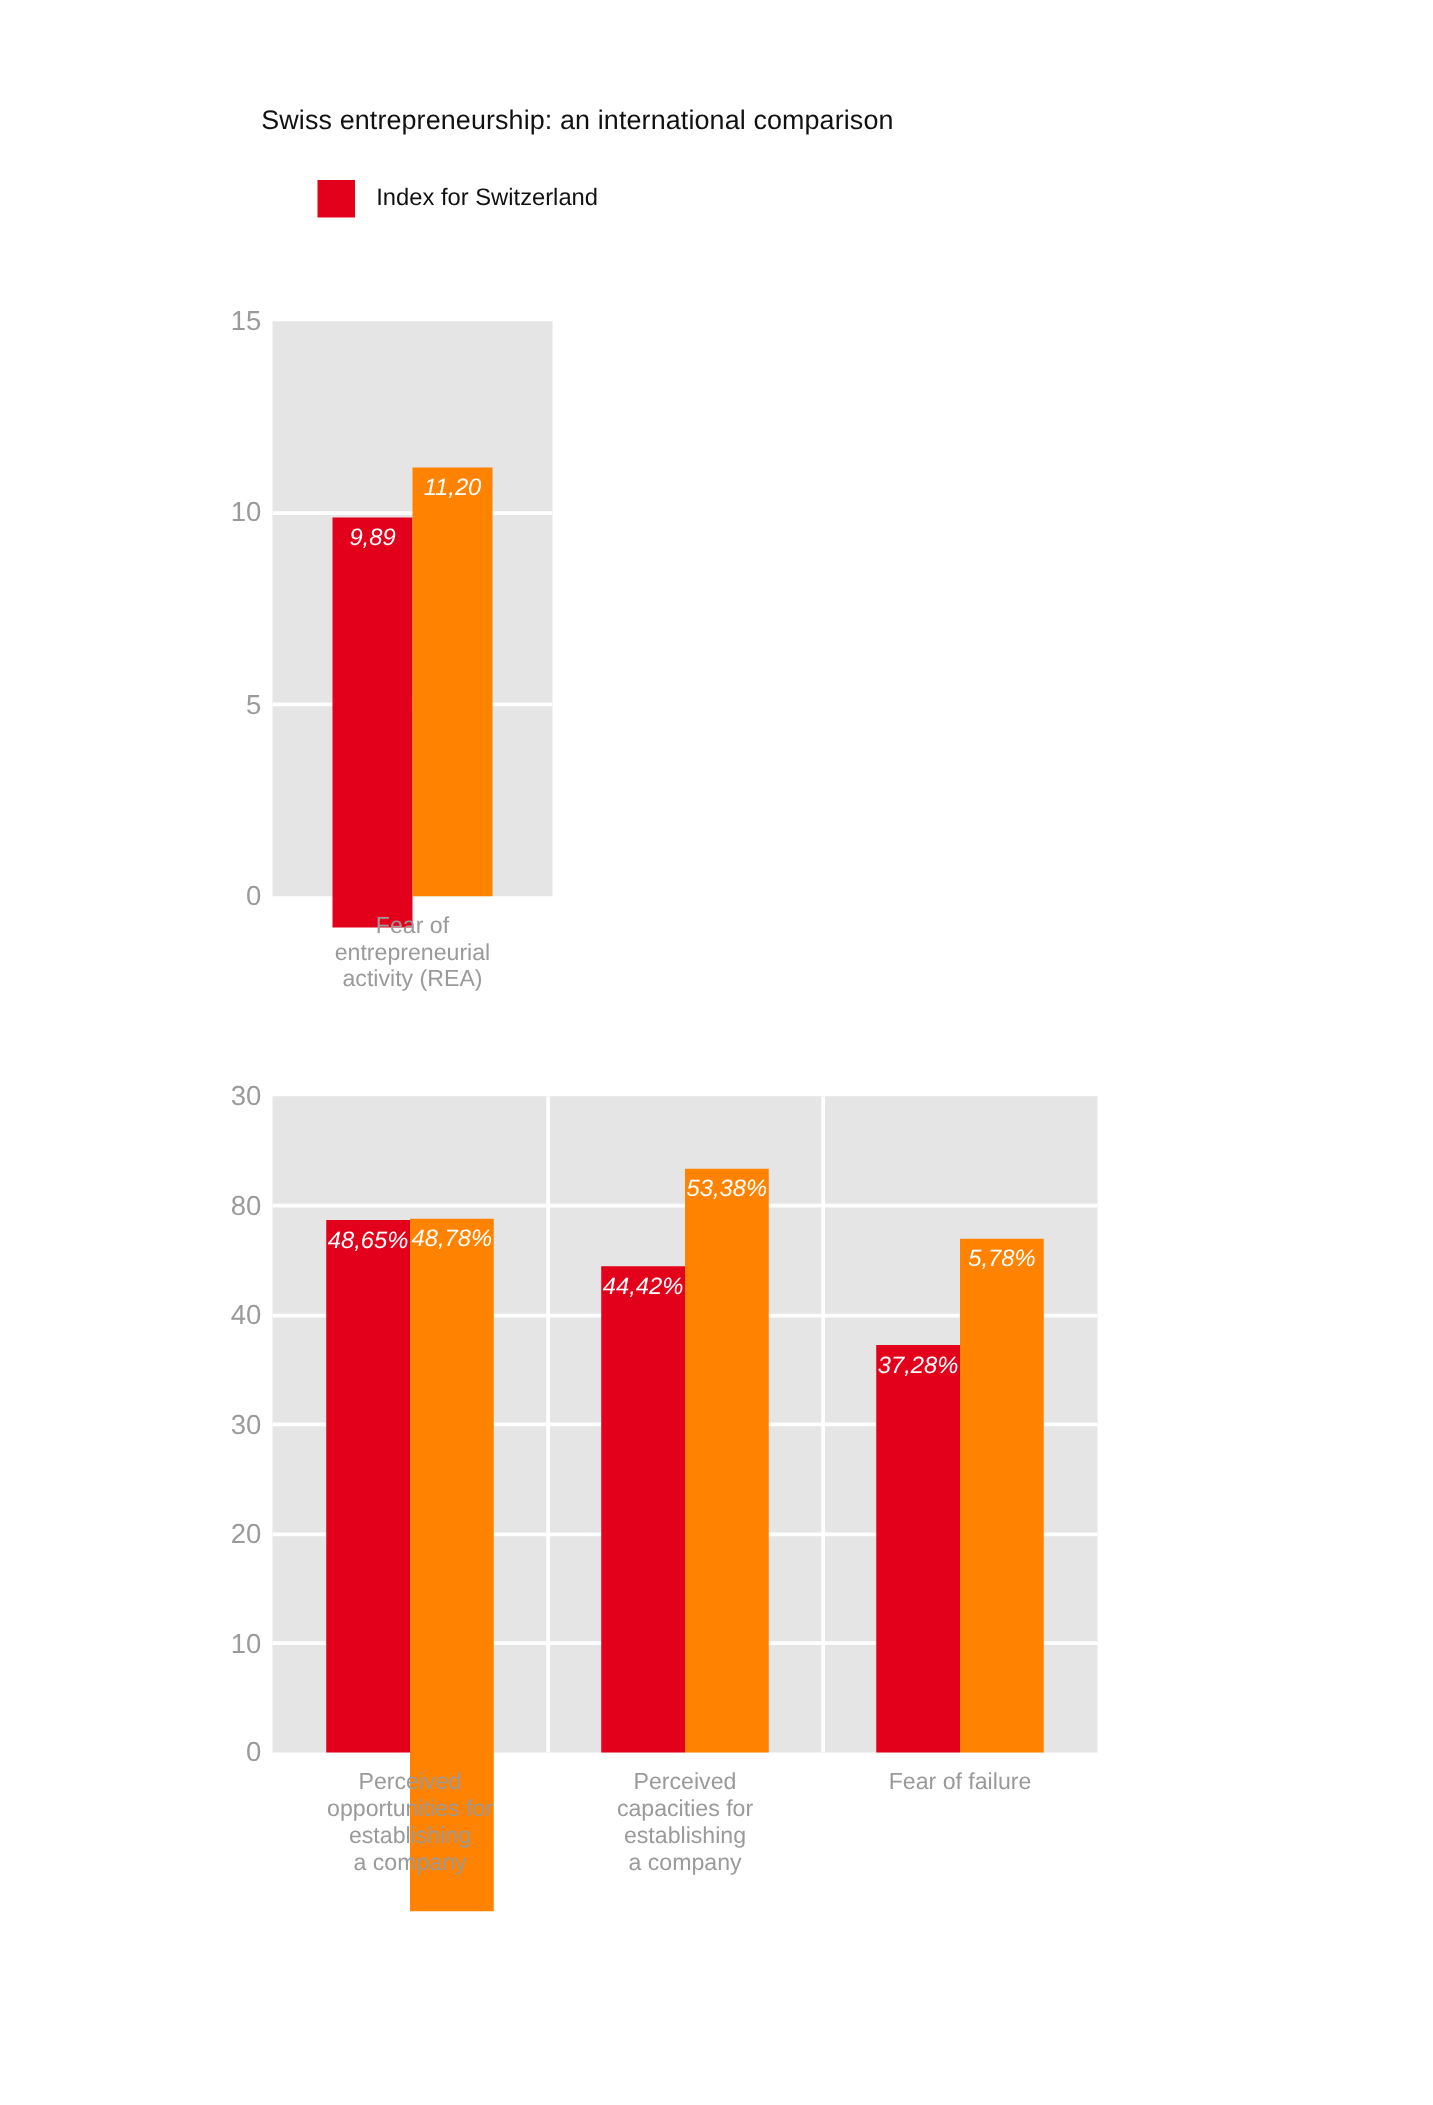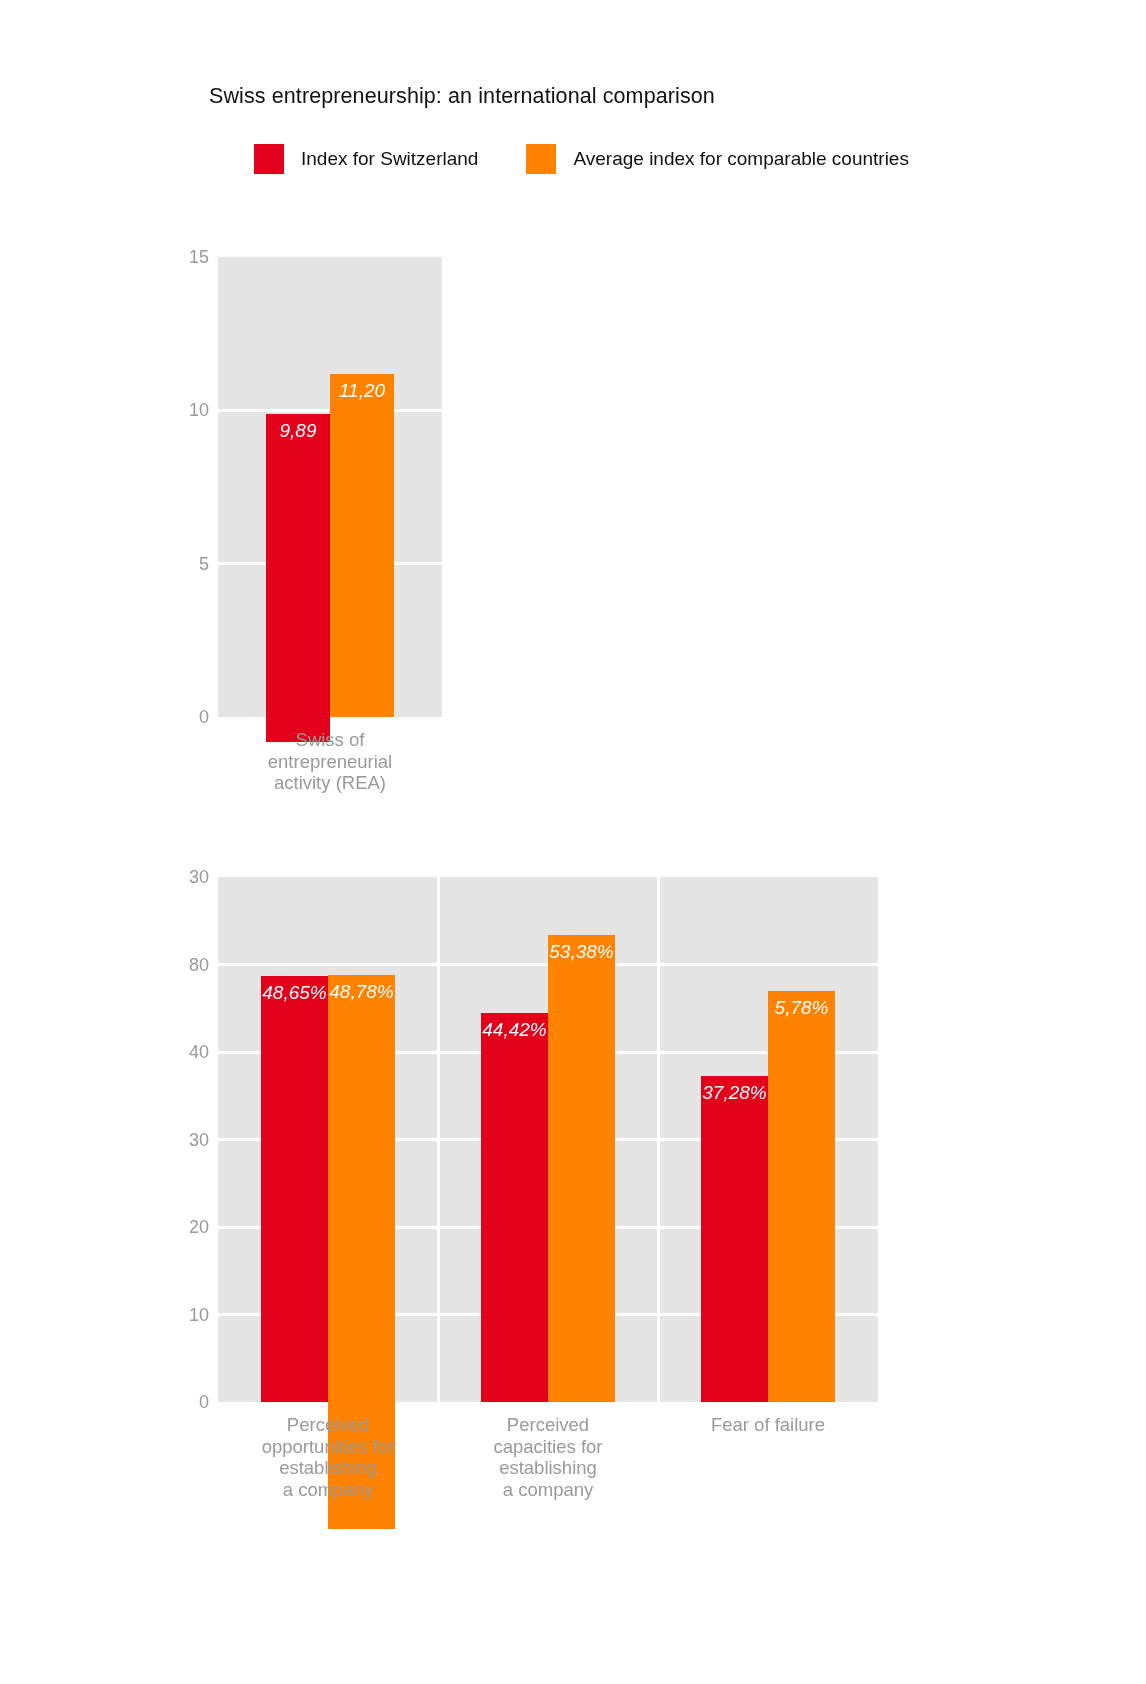--- a/index.html
+++ b/index.html
@@ -82,21 +82,21 @@
     top: 0;
     bottom: 0;
     width: 3px;
     background: #ffffff;
   }
   .ytick {
     position: absolute;
     right: 0;
     transform: translateY(-50%);
     text-align: center;
-    font-size: 18px;
+    font-size: 22px;
     color: #9a9a9a;
     white-space: nowrap;
   }
   .ytick-col {
     position: absolute;
     width: 44px;
   }
   .bar {
     position: absolute;
     bottom: 0;
@@ -132,24 +132,20 @@
 
 <div class="figure">
 
   <div class="chart-title" style="color: rgb(17, 17, 17);">Swiss entrepreneurship: an international comparison</div>
 
   <div class="legend">
     <div class="legend-item">
       <span class="legend-swatch" style="background: rgb(227, 0, 27);"></span>
       <span class="legend-label">Index for Switzerland</span>
     </div>
-    <div class="legend-item">
-      <span class="legend-swatch" style="background: rgb(255, 130, 0);"></span>
-      <span class="legend-label">Average index for comparable countries</span>
-    </div>
   </div>
 
   <div class="panel" id="panel-rea">
     <div class="plot-area" style="background: rgb(229, 229, 229);">
         <div class="gridline" style="top: 305.167px; background: rgb(255, 255, 255);"></div>
         <div class="gridline" style="top: 151.833px; background: rgb(255, 255, 255);"></div>
       </div>
     <div class="ytick-col">
         <div class="ytick" style="top: 717px; color: rgb(154, 154, 154);">0</div>
         <div class="ytick" style="top: 563.667px; color: rgb(154, 154, 154);">5</div>
@@ -159,21 +155,21 @@
     <div class="bars-layer">
         <div class="bar" style="left: 266px; width: 64px; height: 328px; top: 413.707px; bottom: auto; background: rgb(227, 0, 27);">
           <div class="bar-label" style="top: 6px;">9,89</div>
         </div>
         <div class="bar" style="left: 330px; width: 64px; height: 343.467px; top: 373.533px; bottom: auto; background: rgb(255, 130, 0);">
           <div class="bar-label" style="top: 6px;">11,20</div>
         </div>
       </div>
     <div class="cats-layer">
         <div class="cat-label" style="left: 218px; width: 224px; top: 729px; color: rgb(154, 154, 154);">
-          <div>Swiss of</div>
+          <div>Fear of</div>
           <div>entrepreneurial</div>
           <div>activity (REA)</div>
         </div>
       </div>
   </div>
 
   <div class="panel" id="panel-idx">
     <div class="plot-area" style="background: rgb(229, 229, 229);">
         <div class="gridline" style="top: 436px; background: rgb(255, 255, 255);"></div>
         <div class="gridline" style="top: 348.5px; background: rgb(255, 255, 255);"></div>

